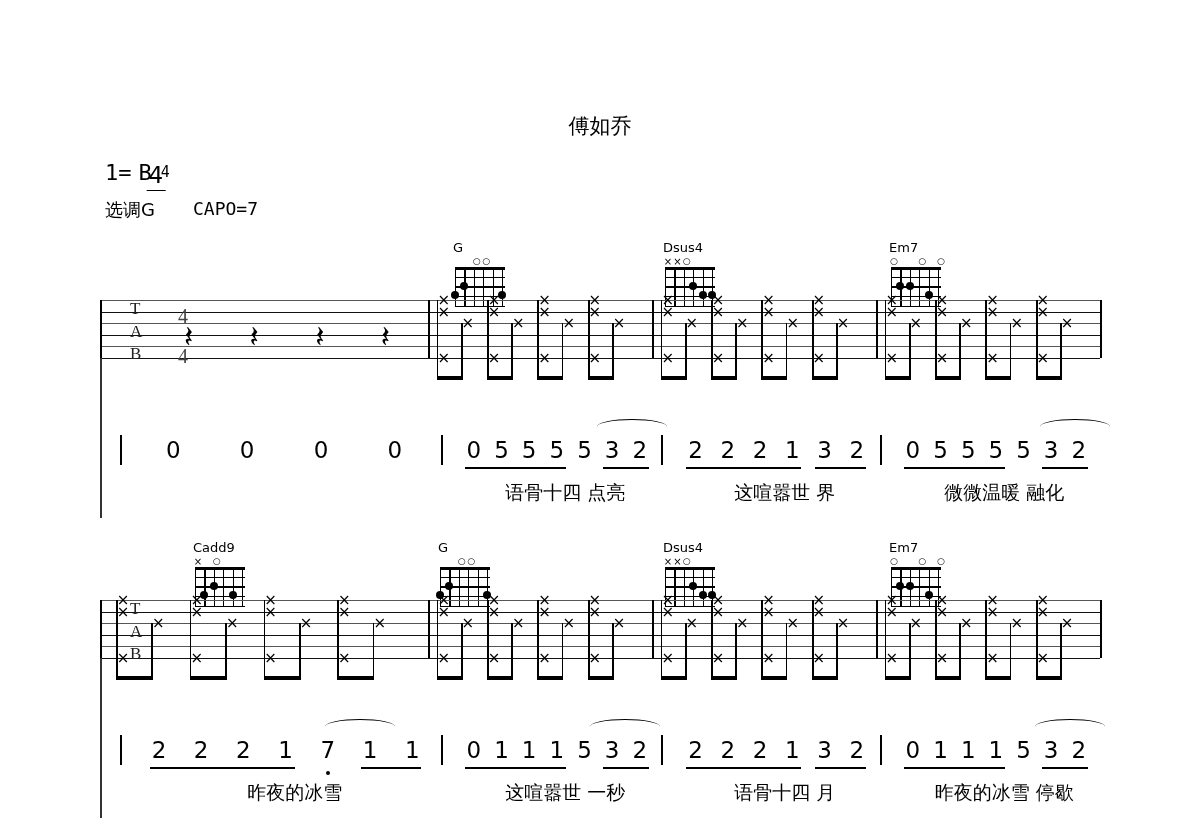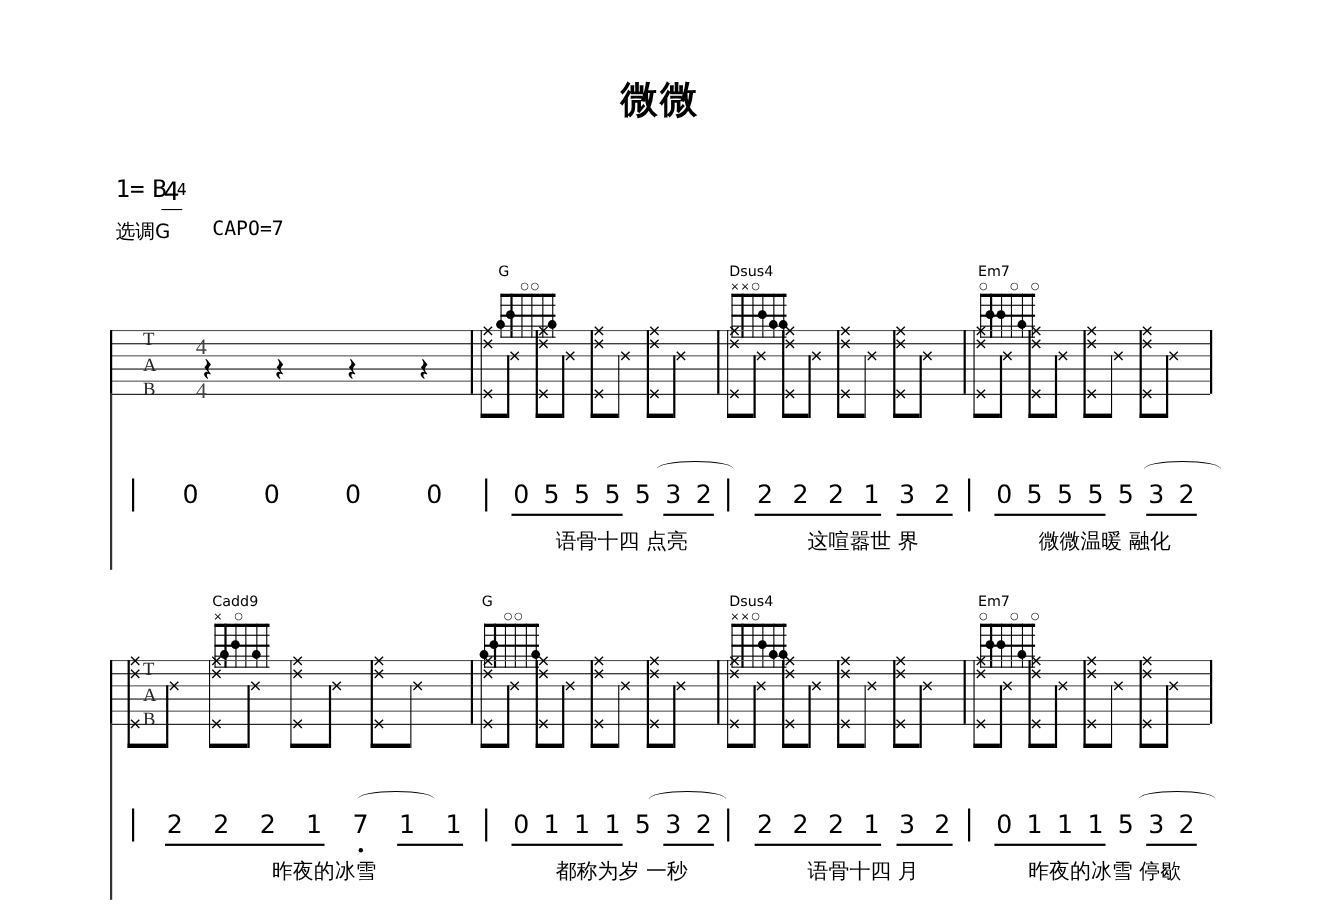--- a/index.html
+++ b/index.html
@@ -85,21 +85,21 @@
   .lyr{position:absolute;font-size:19px;line-height:26px;top:44px;
     font-family:"DejaVu Sans",sans-serif;transform:translateX(-50%);white-space:nowrap;}
   .slur{position:absolute;border-top:1.6px solid #000;border-radius:50%;
     height:14px;width:70px;}
 </style>
 </head>
 <body>
 
 <div class="sheet">
 
-  <div class="title">微微</div>
+  <div class="artist">傅如乔</div>
 
   <div class="key-block">
     <div class="key-line1">
       <span>1=</span>
       <span>B</span>
       <span class="timesig">
         <span class="num">4</span>
         <span class="den">4</span>
       </span>
     </div>
@@ -582,21 +582,21 @@
         <div class="jpbar" style="left: 441.44px;"></div>
         <div class="num" style="left: 473.881px;">0</div>
         <div class="num" style="left: 501.526px;">1</div>
         <div class="num" style="left: 529.172px;">1</div>
         <div class="num" style="left: 556.818px;">1</div>
         <div class="num" style="left: 584.463px;">5</div>
         <div class="num" style="left: 612.109px;">3</div>
         <div class="num" style="left: 639.755px;">2</div>
         <div class="ul" style="left: 464.881px; width: 100.937px;"></div>
         <div class="ul" style="left: 603.109px; width: 45.6457px;"></div>
-        <div class="lyr" style="left: 565.2px;">都称为岁  一秒</div>
+        <div class="lyr" style="left: 565.2px;">这喧嚣世  一秒</div>
         <div class="jpbar" style="left: 660.96px;"></div>
         <div class="num" style="left: 695.474px;">2</div>
         <div class="num" style="left: 727.727px;">2</div>
         <div class="num" style="left: 759.981px;">2</div>
         <div class="num" style="left: 792.234px;">1</div>
         <div class="num" style="left: 824.487px;">3</div>
         <div class="num" style="left: 856.741px;">2</div>
         <div class="ul" style="left: 686.474px; width: 114.76px;"></div>
         <div class="ul" style="left: 815.487px; width: 50.2533px;"></div>
         <div class="lyr" style="left: 784.72px;">语骨十四   月</div>

